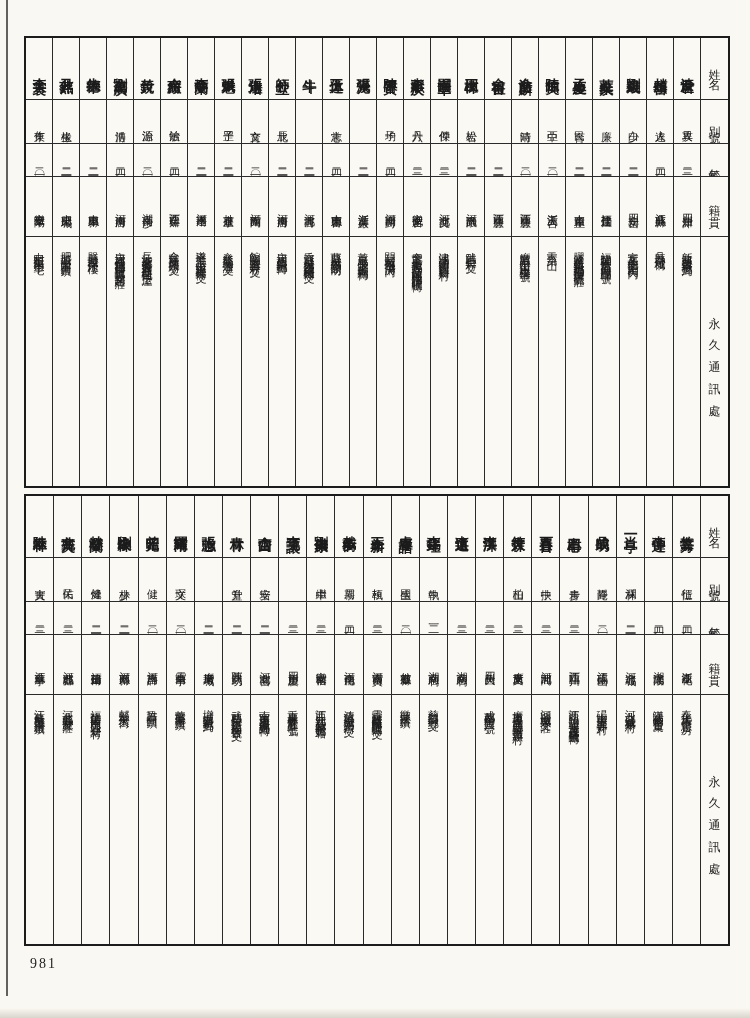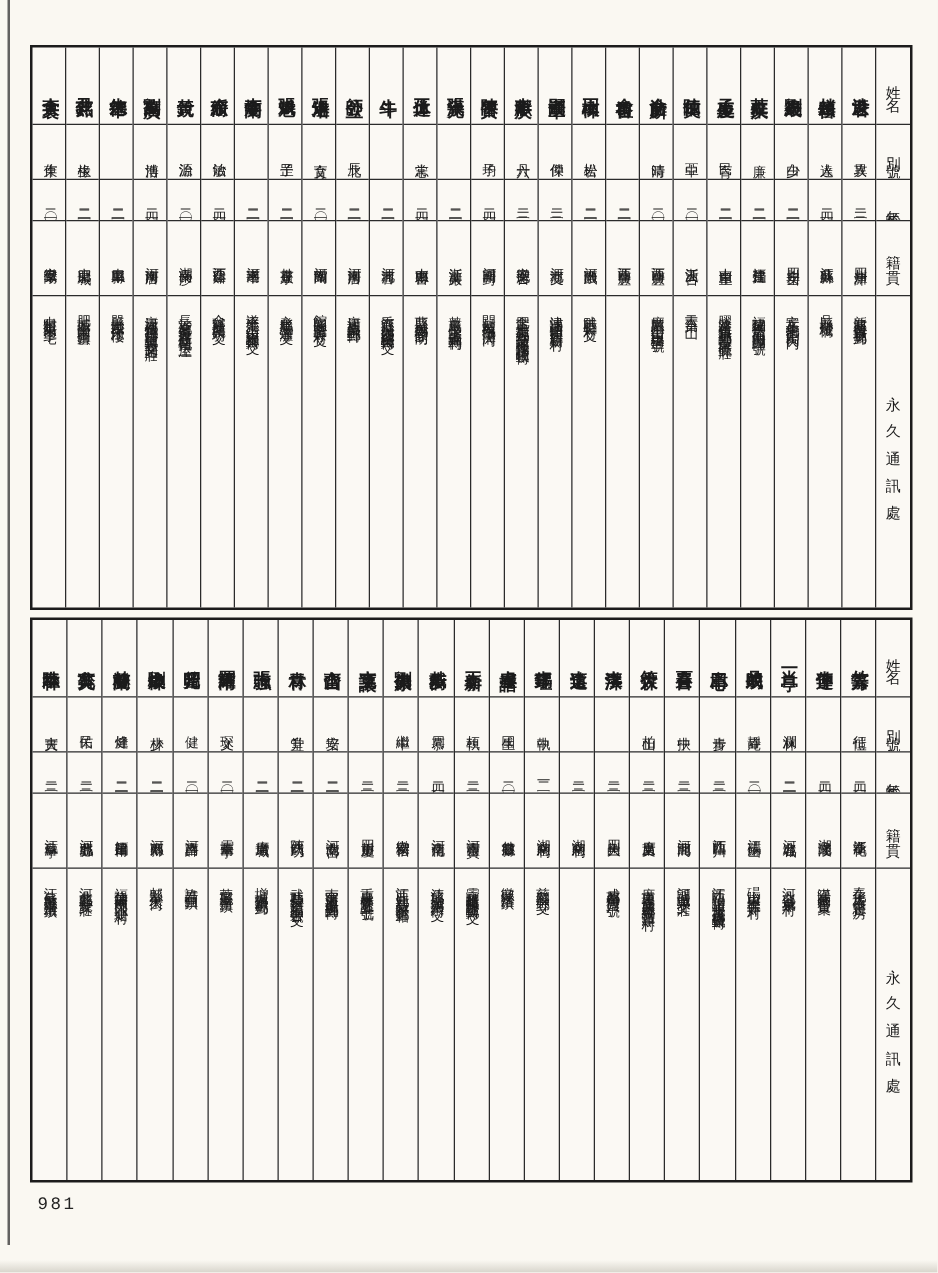--- a/index.html
+++ b/index.html
@@ -42,21 +42,21 @@
   
   .header-col .cell > span{font-weight:normal;font-size:12px;}
   .header-col .cell.name > span{letter-spacing:10px;}
   .header-col .cell.alias > span{letter-spacing:6px;}
   .header-col .cell.age > span{letter-spacing:1px;}
   .header-col .cell.native > span{letter-spacing:12px;}
   .header-col .cell.address{align-items:center;padding-top:0;}
   .header-col .cell.address > span{letter-spacing:22px;line-height:1;max-height:100%;}
   .page-number{
     position:absolute;left:30px;top:956px;font-size:14px;letter-spacing:2px;color:#222;
-    font-family:Liberation Mono, monospace;
+    font-family:Liberation Serif, serif;
   }
 </style>
 </head>
 <body>
 
 <div class="page">
   <div class="scan-edge-left"></div>
 
   <div class="block" id="block-top">
     <div class="col">

